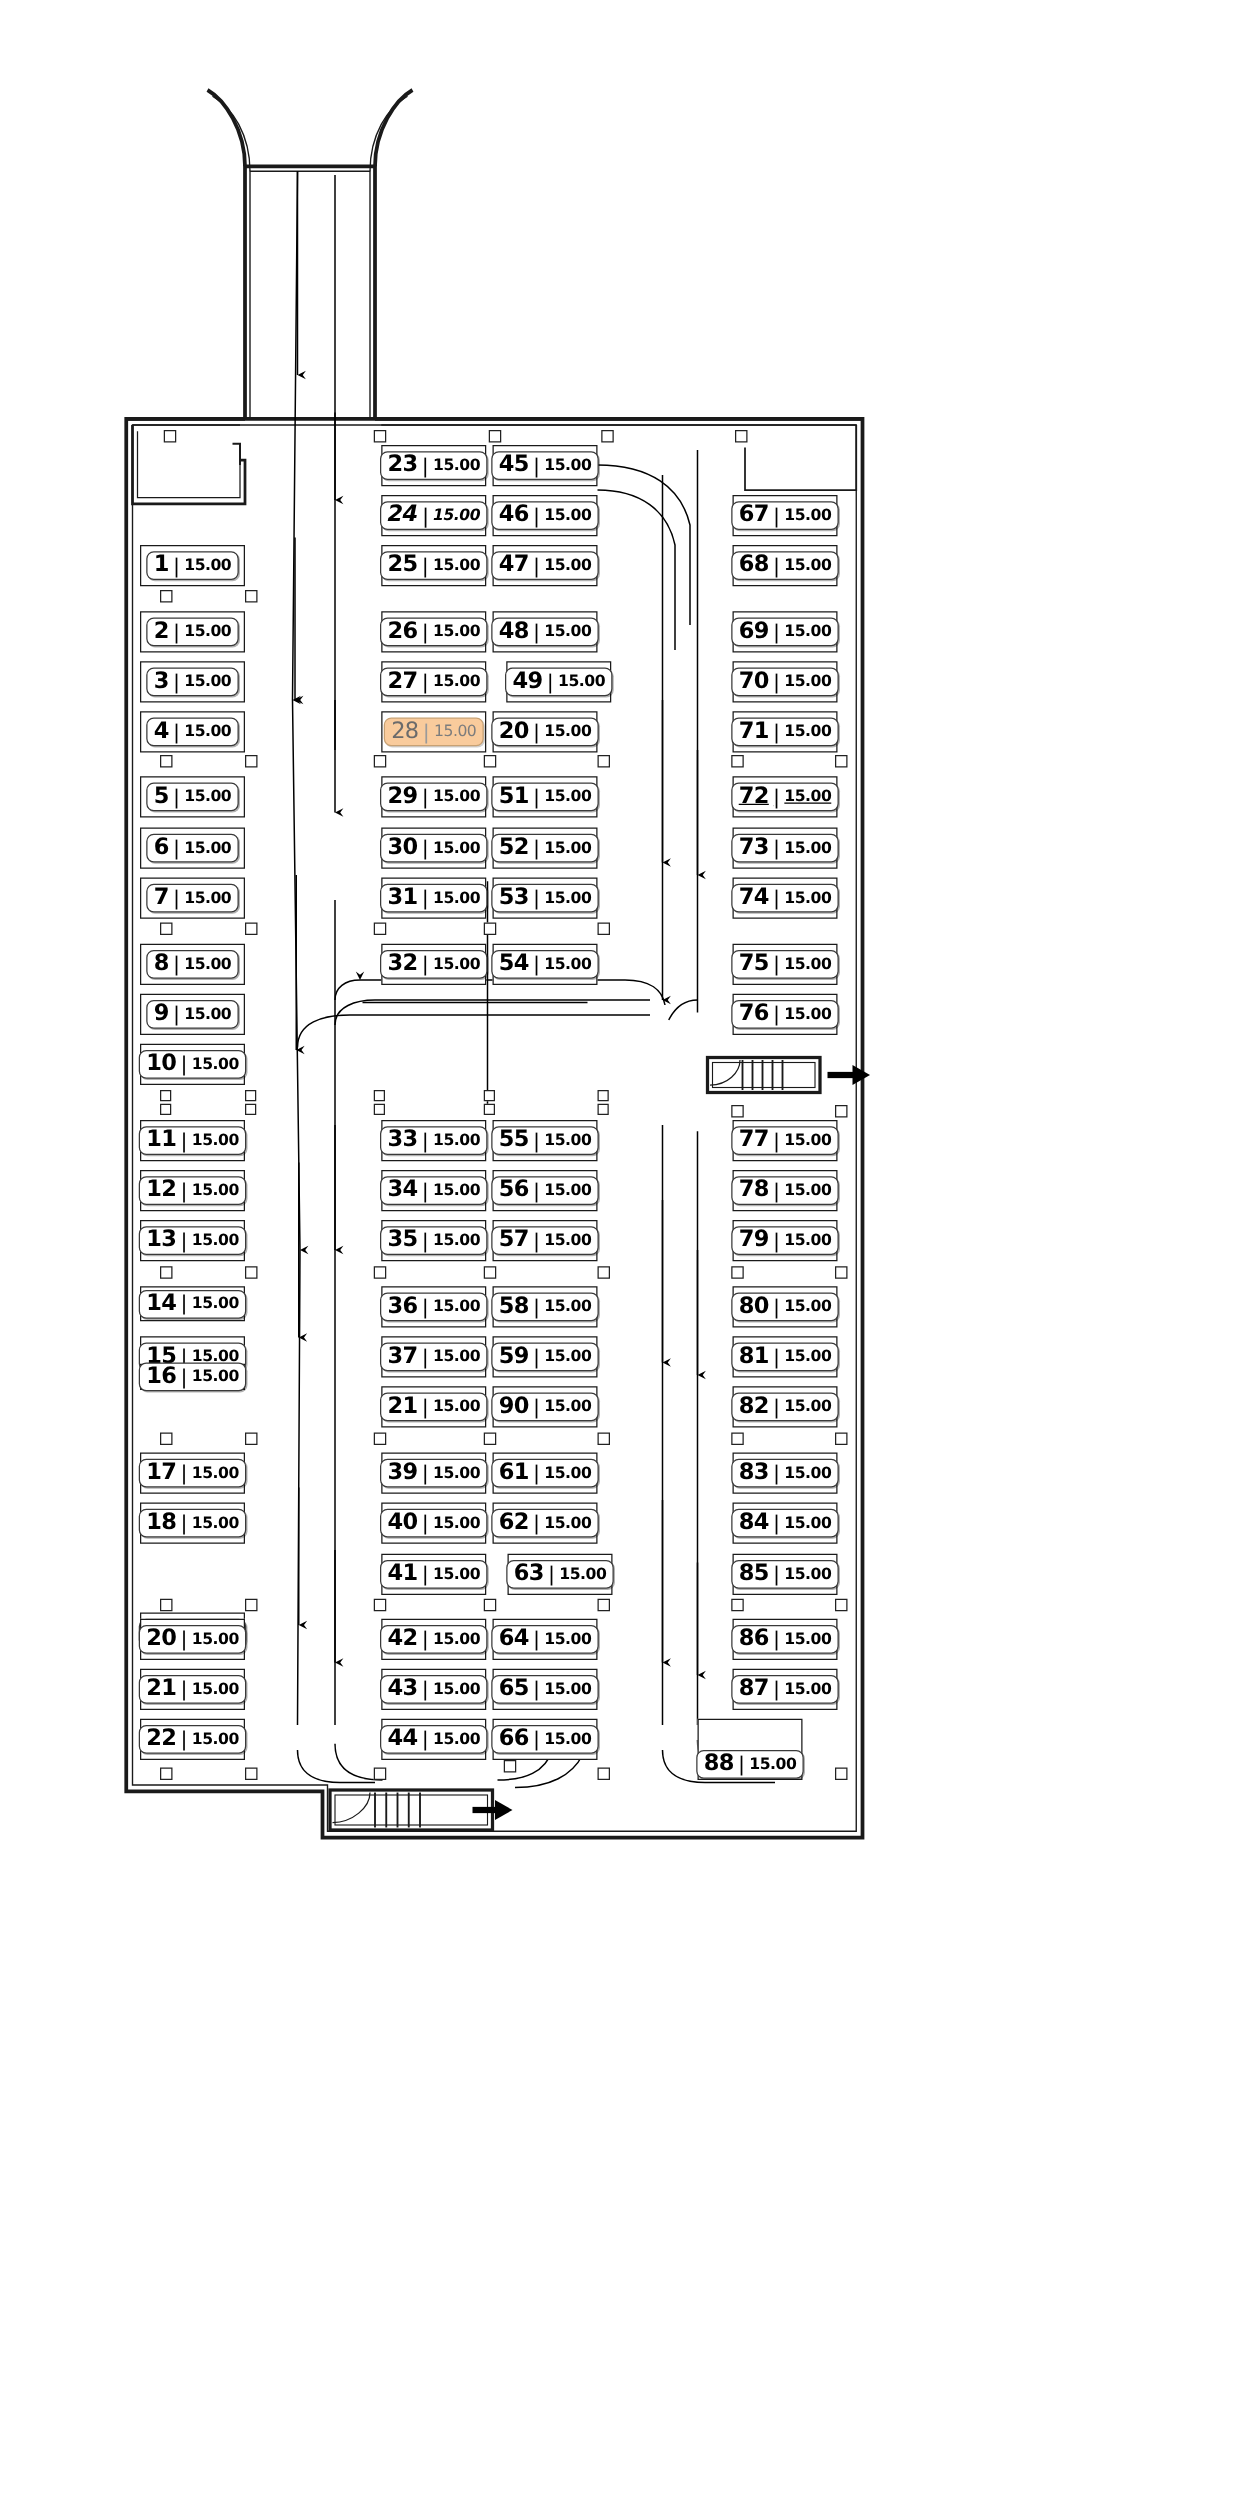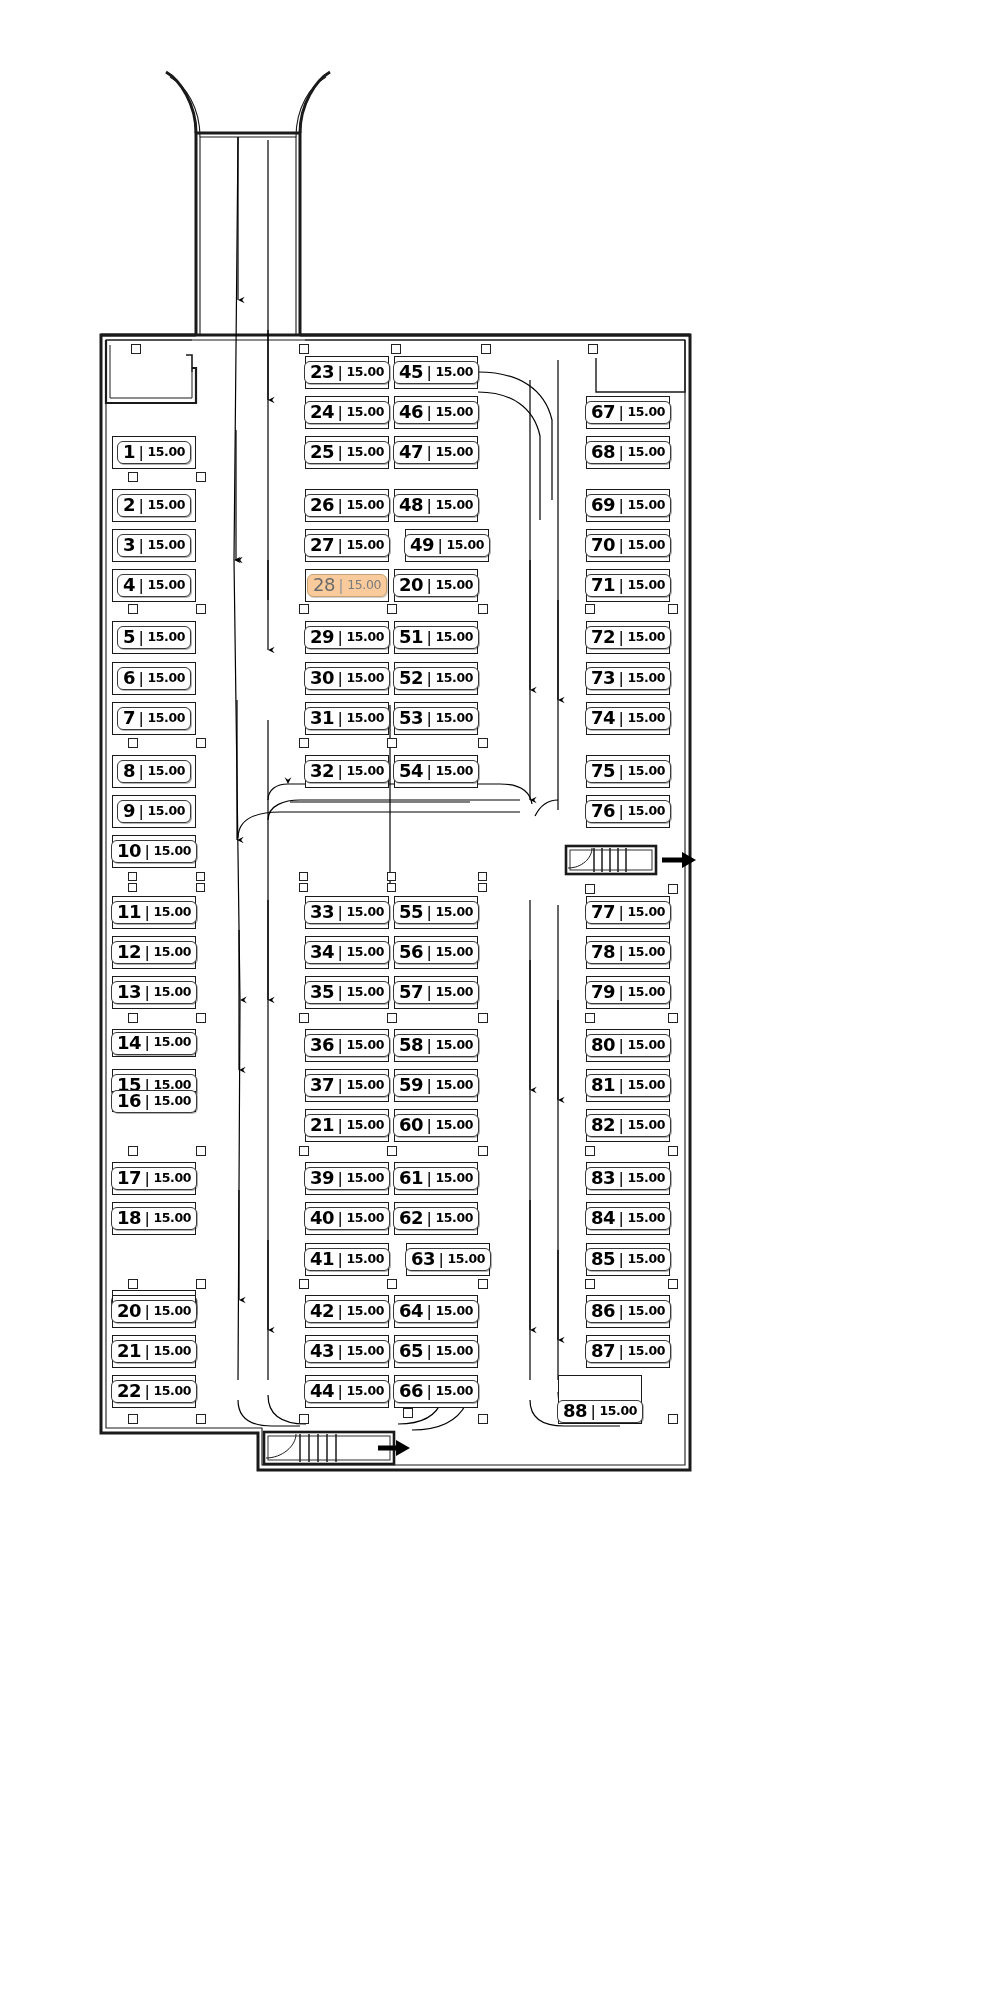--- a/index.html
+++ b/index.html
@@ -368,21 +368,21 @@
           <span class="val">15.00</span>
         </div>
       </div>
       <div class="stall" style="left: 305px; top: 356px; width: 84px; height: 33px;">
         <div class="tag">
           <span class="num">23</span>
           <span class="sep">|</span>
           <span class="val">15.00</span>
         </div>
       </div>
-      <div class="stall" style="left: 305px; top: 396px; width: 84px; height: 33px;">
+      <div class="stall" style="left: 305px; top: 396px; width: 84px; height: 33px; font-style: italic;">
         <div class="tag">
           <span class="num">24</span>
           <span class="sep">|</span>
           <span class="val">15.00</span>
         </div>
       </div>
       <div class="stall" style="left: 305px; top: 436px; width: 84px; height: 33px;">
         <div class="tag">
           <span class="num">25</span>
           <span class="sep">|</span>
@@ -622,21 +622,21 @@
       </div>
       <div class="stall" style="left: 394px; top: 1069px; width: 84px; height: 33px;">
         <div class="tag">
           <span class="num">59</span>
           <span class="sep">|</span>
           <span class="val">15.00</span>
         </div>
       </div>
       <div class="stall" style="left: 394px; top: 1109px; width: 84px; height: 33px;">
         <div class="tag">
-          <span class="num">60</span>
+          <span class="num">90</span>
           <span class="sep">|</span>
           <span class="val">15.00</span>
         </div>
       </div>
       <div class="stall" style="left: 394px; top: 1162px; width: 84px; height: 33px;">
         <div class="tag">
           <span class="num">61</span>
           <span class="sep">|</span>
           <span class="val">15.00</span>
         </div>
@@ -704,21 +704,21 @@
           <span class="val">15.00</span>
         </div>
       </div>
       <div class="stall" style="left: 586px; top: 569px; width: 84px; height: 33px;">
         <div class="tag">
           <span class="num">71</span>
           <span class="sep">|</span>
           <span class="val">15.00</span>
         </div>
       </div>
-      <div class="stall" style="left: 586px; top: 621px; width: 84px; height: 33px;">
+      <div class="stall" style="left: 586px; top: 621px; width: 84px; height: 33px; text-decoration: underline;">
         <div class="tag">
           <span class="num">72</span>
           <span class="sep">|</span>
           <span class="val">15.00</span>
         </div>
       </div>
       <div class="stall" style="left: 586px; top: 662px; width: 84px; height: 33px;">
         <div class="tag">
           <span class="num">73</span>
           <span class="sep">|</span>

